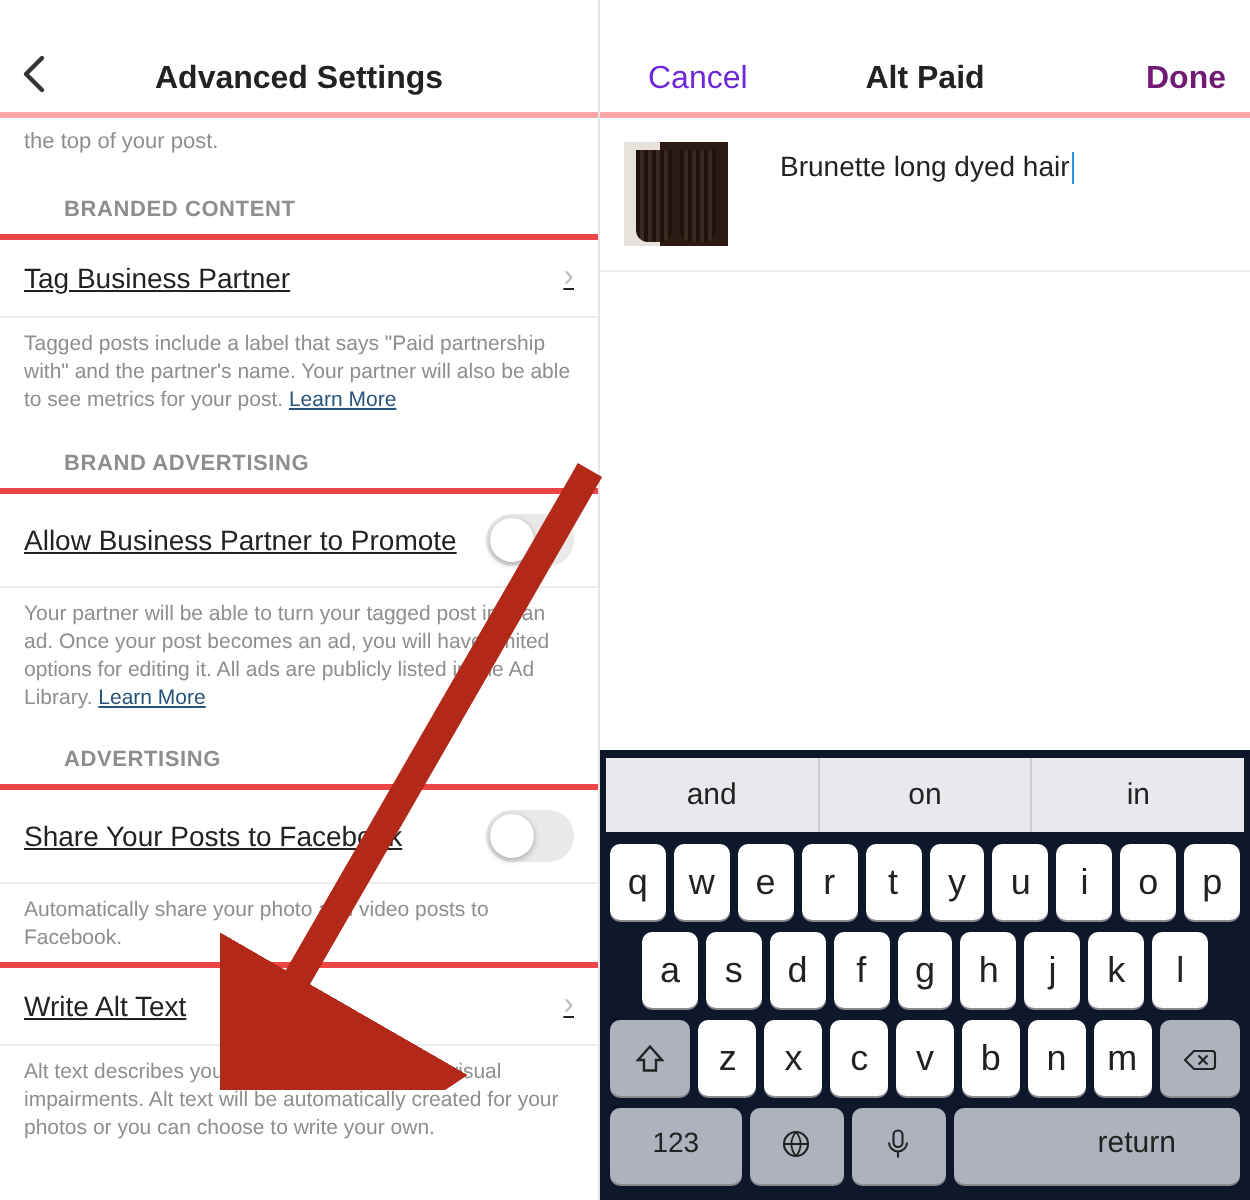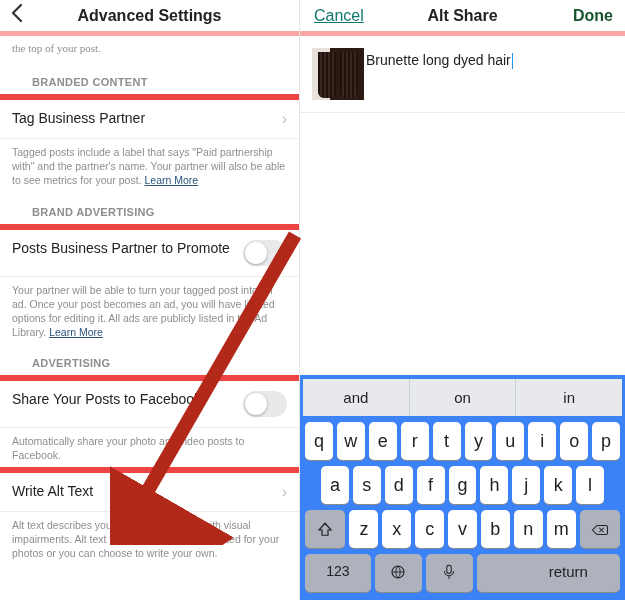--- a/index.html
+++ b/index.html
@@ -11,68 +11,68 @@
     overflow: hidden;
     position: relative;
   }
   .pane { height: 100%; overflow: hidden; position: relative; }
   .pane-left { width: 300px; border-right: 1px solid #e6e6e6; }
   .pane-right { width: 325px; }
 
   
   .header {
     display: flex; align-items: center; justify-content: center;
-    height: 36px; position: relative; border-bottom: 5px solid #fca5a5;
+    height: 36px; position: relative; border-bottom: 3px solid #fca5a5; margin-top: 23px;
   }
   .header .title { font-weight: 600; font-size: 16px; color: #222; }
   .header .back {
     position: absolute; left: 10px; top: 50%; transform: translateY(-50%);
     font-size: 22px; color: #333; cursor: pointer;
   }
   .header .cancel {
-    position: absolute; left: 14px; top: 50%; transform: translateY(-50%);
-    font-size: 16px; color: #0f766e; cursor: pointer; text-decoration: underline;
+    position: absolute; left: 24px; top: 50%; transform: translateY(-50%);
+    font-size: 16px; color: #6d28d9; cursor: pointer;
   }
   .header .done {
     position: absolute; right: 12px; top: 50%; transform: translateY(-50%);
-    font-size: 16px; font-weight: 600; color: #14532d; cursor: pointer;
+    font-size: 16px; font-weight: 600; color: #701a75; cursor: pointer;
   }
 
   .scroll { height: calc(100% - 44px); overflow: hidden; }
   .desc-top {
-    font-size: 11px; color: #8e8e8e; padding: 6px 12px 8px; font-family: Liberation Serif, serif;
+    font-size: 11px; color: #8e8e8e; padding: 6px 12px 8px;
   }
   .section-header {
     font-size: 11px; color: #8e8e8e; font-weight: 600;
     padding: 14px 12px 6px; letter-spacing: .3px; margin-left: 20px;
   }
   .row {
-    display: flex; align-items: flex-start; justify-content: space-between;
-    padding: 10px 12px; border-top: 6px solid #ef4444; border-bottom: 1px solid #ececec;
-    font-size: 14px; color: #222; cursor: pointer; background:#fff;
+    display: flex; align-items: center; justify-content: space-between;
+    padding: 10px 12px; border-top: 3px solid #ef4444; border-bottom: 1px solid #ececec;
+    font-size: 14px; color: #222; cursor: pointer; background:#fff;text-decoration:underline;
   }
   .row .chev { color: #c0c0c0; font-size: 16px; }
   .desc {
     font-size: 10.5px; color: #8e8e8e; padding: 6px 12px 4px; line-height: 1.35;
   }
   .desc .learn { color: #28537a; text-decoration: underline; cursor: pointer; }
 
   .toggle {
     width: 44px; height: 26px; border-radius: 13px; background: #e9e9eb;
     position: relative; flex-shrink: 0;
   }
   .toggle .knob {
     position: absolute; width: 22px; height: 22px; background: #fff;
     border-radius: 50%; top: 2px; left: 2px;
     box-shadow: 0 1px 3px rgba(0,0,0,.3);
   }
 
   
   .alt-row {
-    display: flex; align-items: flex-start; gap: 2px;
+    display: flex; align-items: flex-start; gap: 26px;
     padding: 12px; border-bottom: 1px solid #ececec;
   }
   .thumb {
     width: 52px; height: 52px; flex-shrink:0;
     background: linear-gradient(to right, #e8e2dc 0 35%, #2b1a14 35% 65%, #2b1a14 65% 100%);
     position: relative; overflow:hidden;
   }
   .thumb::before, .thumb::after {
     content:""; position:absolute; top:4px; bottom:2px; width:18px;
     background: repeating-linear-gradient(90deg,#1f120d,#1f120d 2px,#3a271e 2px,#3a271e 4px);
@@ -85,21 +85,21 @@
     padding-top: 4px; flex:1;
   }
   .caret {
     display:inline-block; width:1px; height:16px; background:#2096f3;
     vertical-align: middle; margin-left:1px;
   }
 
   
   .keyboard {
     position: absolute; bottom: 0; left: 0; right: 0;
-    background: #3b82f6; padding: 4px 3px 4px;
+    background: #0f172a; padding: 4px 3px 4px;
   }
   .sugg-row {
     display: flex; background: #e7e9ec;
   }
   .sugg {
     flex:1; text-align:center; font-size:15px; color:#222;
     padding: 10px 0; border-right: 1px solid #c9ccd1; cursor:pointer;
   }
   .sugg:last-child { border-right:none; }
   .krow { display:flex; gap:4px; padding:6px 2px 0; justify-content:center; }
@@ -142,21 +142,21 @@
     <div class="row">
       <span>Tag Business Partner</span>
       <span class="chev">›</span>
     </div>
     <div class="desc">
       <span>Tagged posts include a label that says "Paid partnership with" and the partner's name. Your partner will also be able to see metrics for your post. </span><span class="learn">Learn More</span>
     </div>
 
     <div class="section-header">BRAND ADVERTISING</div>
     <div class="row">
-      <span>Posts Business Partner to Promote</span>
+      <span>Allow Business Partner to Promote</span>
       <span class="toggle">
           <span class="knob"></span>
         </span>
     </div>
     <div class="desc">
       <span>Your partner will be able to turn your tagged post into an ad. Once your post becomes an ad, you will have limited options for editing it. All ads are publicly listed in the Ad Library. </span><span class="learn">Learn More</span>
     </div>
 
     <div class="section-header">ADVERTISING</div>
     <div class="row">
@@ -171,21 +171,21 @@
       <span>Write Alt Text</span>
       <span class="chev">›</span>
     </div>
     <div class="desc">Alt text describes your photos for people with visual impairments. Alt text will be automatically created for your photos or you can choose to write your own.</div>
   </div>
 </div>
 
 <div class="pane pane-right">
   <div class="header">
     <span class="cancel">Cancel</span>
-    <span class="title">Alt Share</span>
+    <span class="title">Alt Paid</span>
     <span class="done">Done</span>
   </div>
   <div class="alt-row">
     <div class="thumb"></div>
     <div class="alt-input">
       <span>Brunette long dyed hair</span><span class="caret"></span>
     </div>
   </div>
 
   <div class="keyboard">

